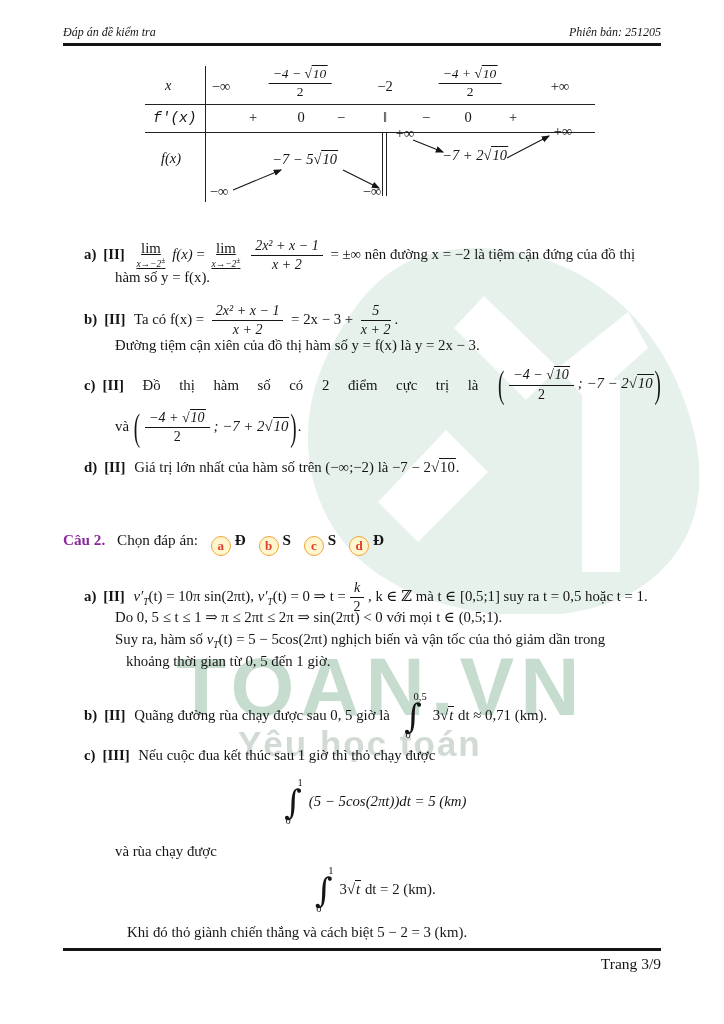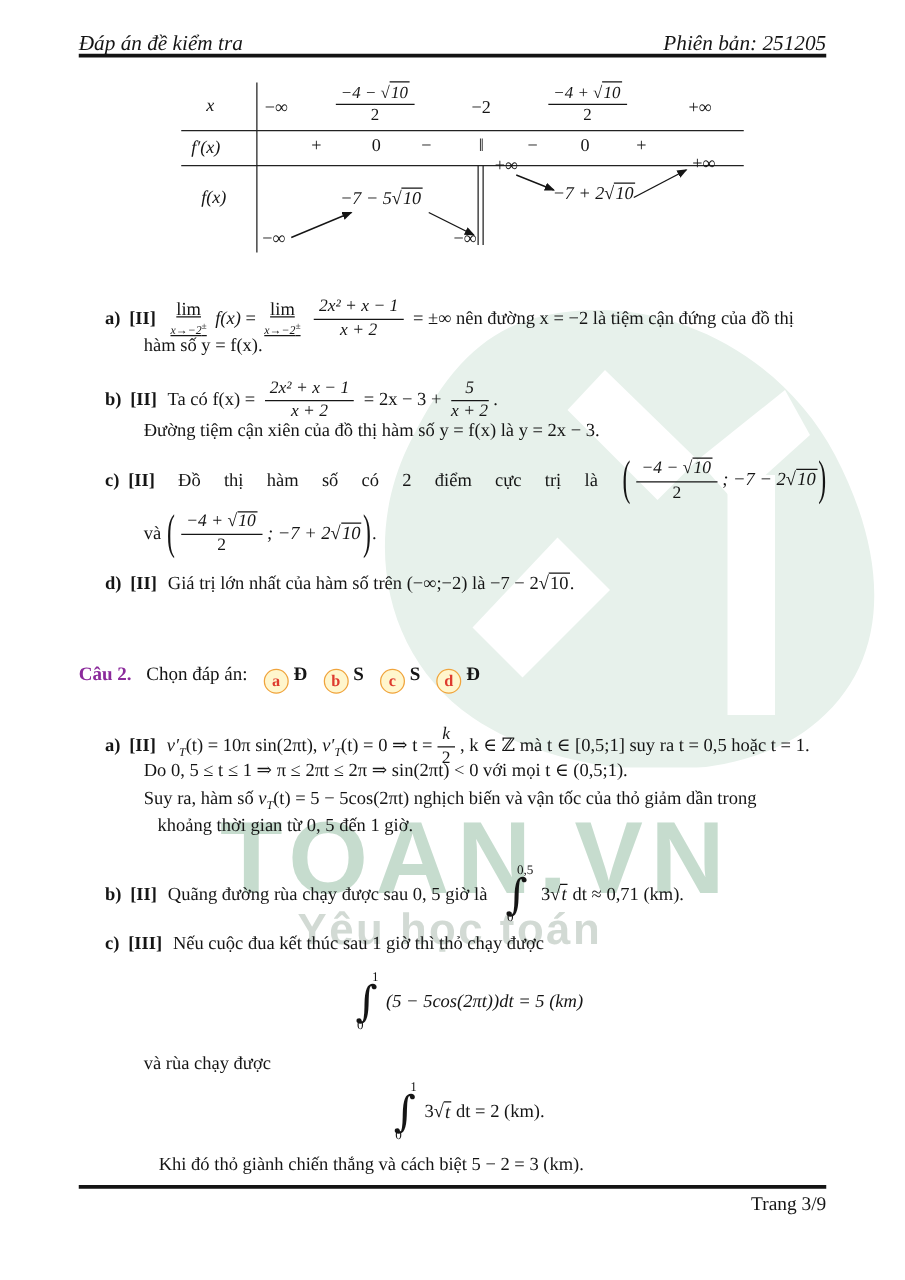--- a/index.html
+++ b/index.html
@@ -2,21 +2,21 @@
 <html><head>
 <meta charset="utf-8">
 <style>
   html,body{margin:0;padding:0;}
   body{width:724px;height:1024px;position:relative;background:#ffffff;
        font-family:"Liberation Serif","DejaVu Serif",serif;color:#151515;overflow:hidden;}
   .layer-content{position:absolute;inset:0;z-index:2;}
   .layer-watermark{position:absolute;inset:0;z-index:1;}
 
   
-  .hdr{position:absolute;top:25px;font-style:italic;font-size:17px;}
+  .hdr{position:absolute;top:25px;font-style:italic;font-size:12px;}
   .hdr.left{left:63px;}
   .hdr.right{right:63px;}
   .rule{position:absolute;left:63px;width:598px;height:2.6px;background:#141414;}
   .rule.top{top:43px;}
   .rule.bottom{top:948px;}
   .pagenum{position:absolute;right:63px;top:955px;font-size:15.5px;}
 
   
   .line{position:absolute;white-space:nowrap;font-size:14.8px;line-height:22px;}
   .marker{font-weight:bold;margin-right:7px;}
@@ -111,21 +111,21 @@
       <span class="num mi"><span>−4 − </span><span class="sqrt"><span>√</span><span class="ol">10</span></span></span>
       <span class="den">2</span>
     </span>
     <span class="tv" style="left:240px;top:15px;">−2</span>
     <span class="tv frac" style="left:325px;top:3px;transform:translateX(-50%);">
       <span class="num mi"><span>−4 + </span><span class="sqrt"><span>√</span><span class="ol">10</span></span></span>
       <span class="den">2</span>
     </span>
     <span class="tv" style="left:415px;top:15px;">+∞</span>
 
-    <span class="tl" style="left:8px;top:46px;">f′(x)</span>
+    <span class="tl" style="left:8px;top:46px;font-family:Liberation Mono, monospace;">f′(x)</span>
     <span class="tv" style="left:108px;top:46px;">+</span>
     <span class="tv" style="left:156px;top:46px;">0</span>
     <span class="tv" style="left:196px;top:46px;">−</span>
     <span class="tv" style="left:240px;top:46px;">‖</span>
     <span class="tv" style="left:281px;top:46px;">−</span>
     <span class="tv" style="left:323px;top:46px;">0</span>
     <span class="tv" style="left:368px;top:46px;">+</span>
 
     <span class="tl" style="left:16px;top:86px;">f(x)</span>
     <span class="tv" style="left:74px;top:120px;">−∞</span>

